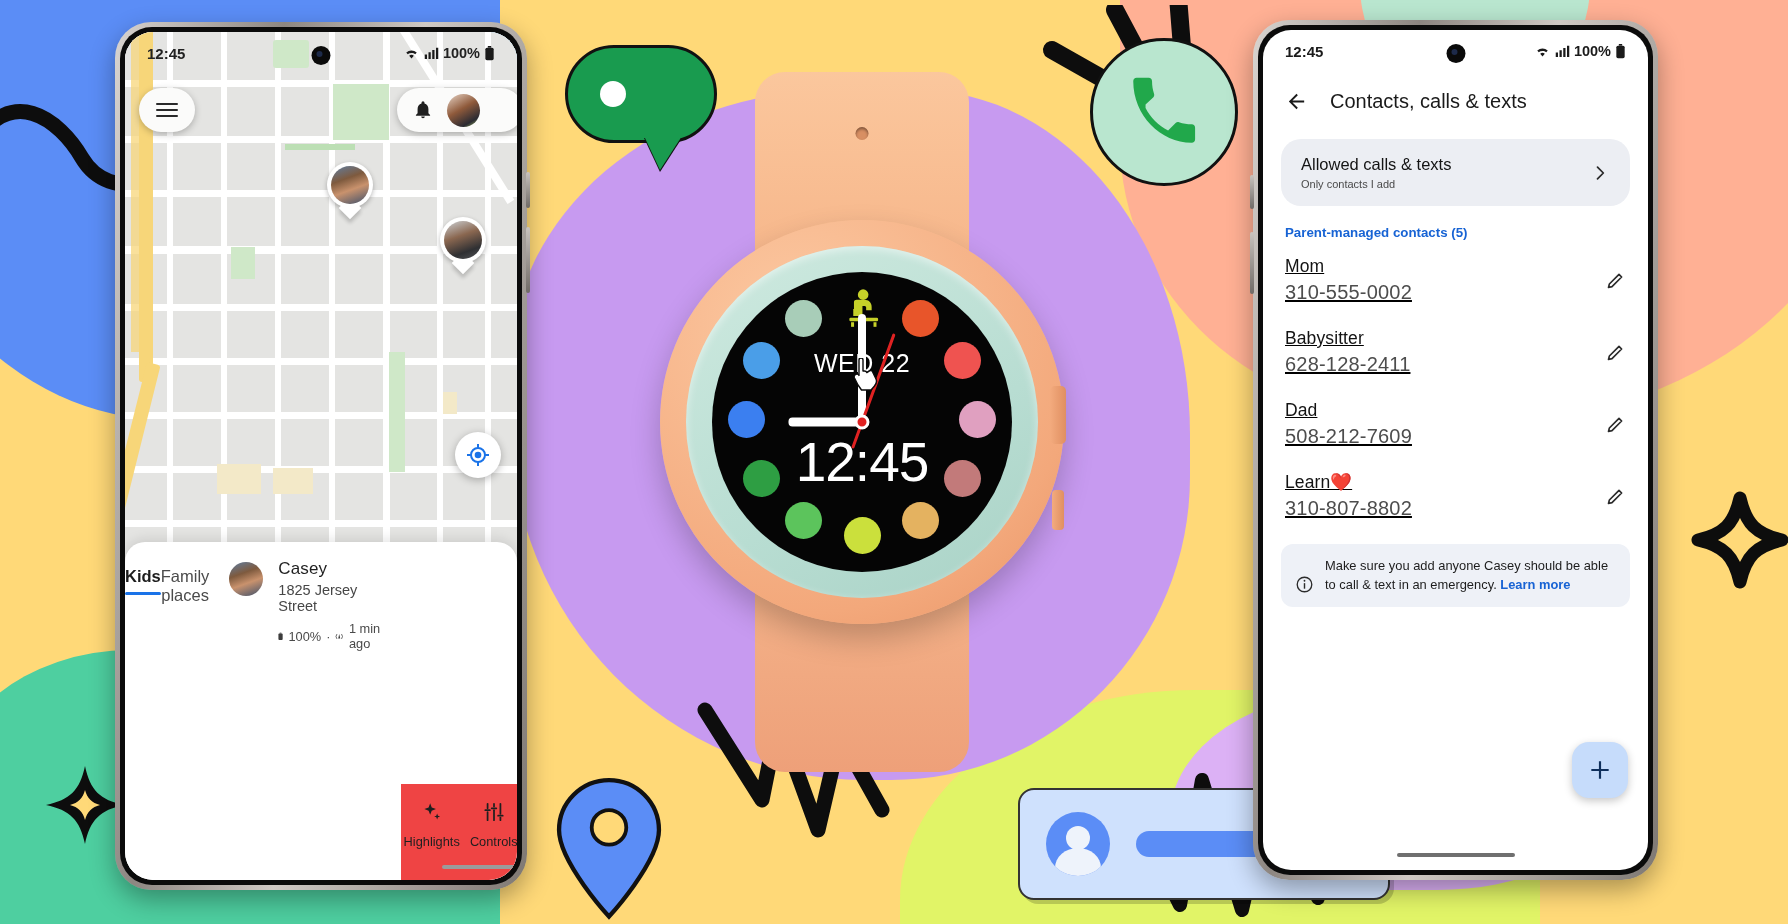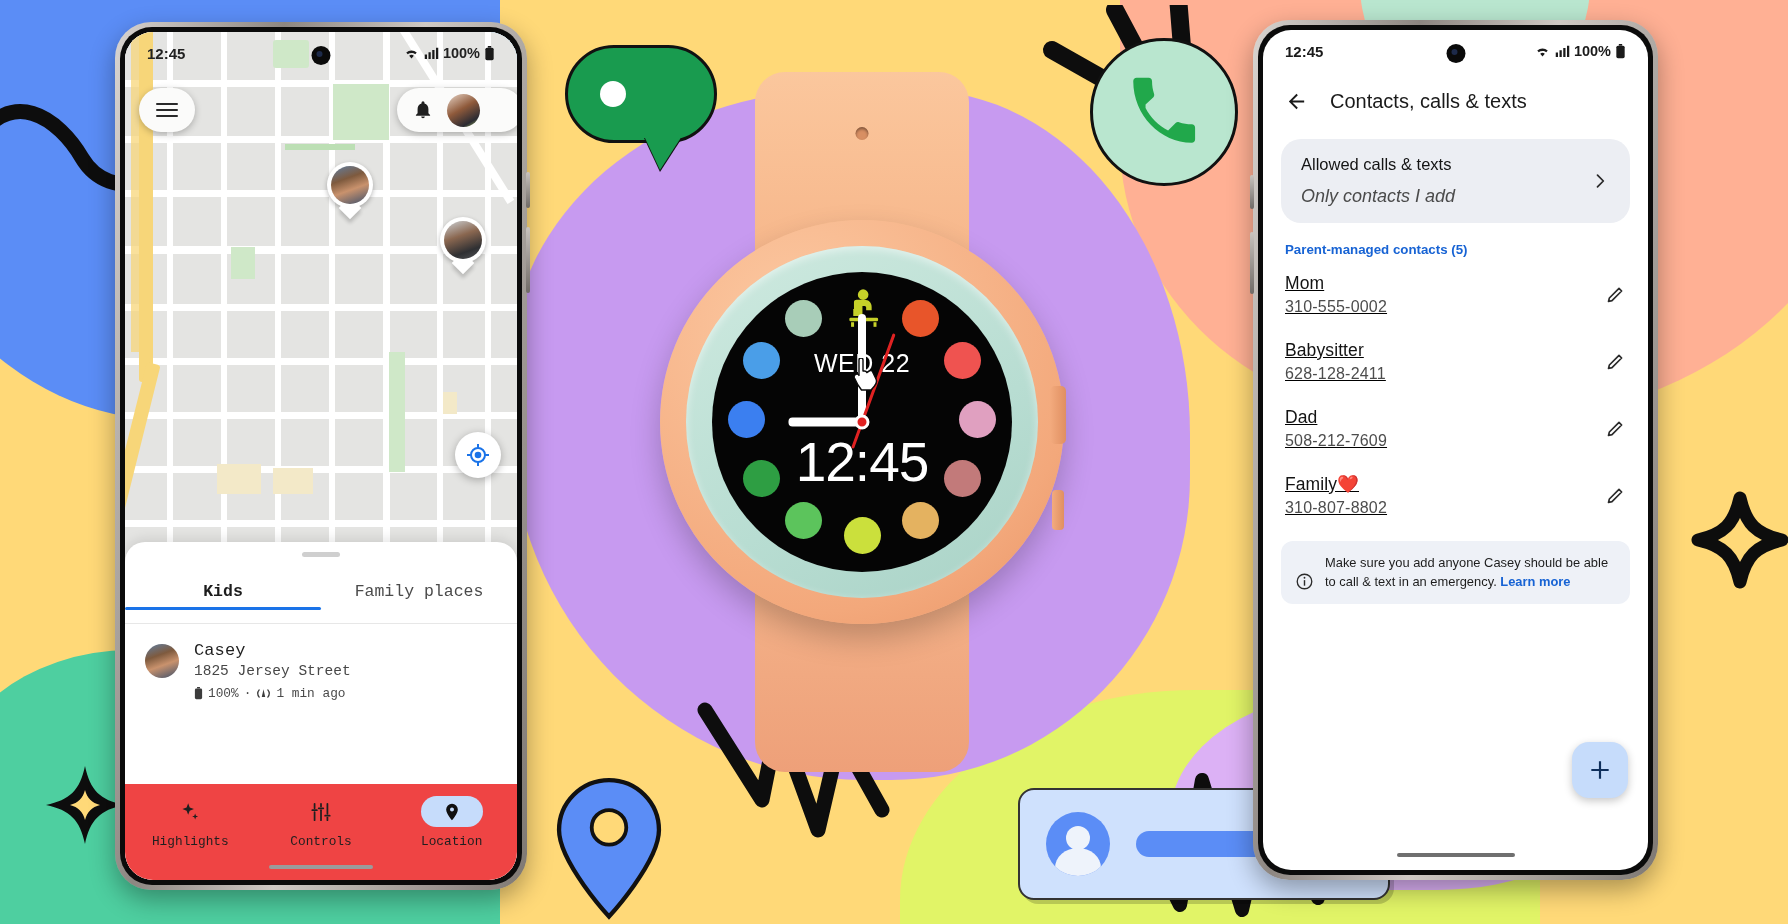--- a/index.html
+++ b/index.html
@@ -205,21 +205,21 @@
     width:46px; height:46px; border-radius:50%;
     background:#fff; box-shadow:0 2px 8px rgba(0,0,0,.28);
     display:flex; align-items:center; justify-content:center;
   }
 
   
   .sheet {
     position:absolute; left:0; right:0; top:510px; bottom:0;
     background:#fff; border-radius:20px 20px 0 0;
     box-shadow: 0 -3px 12px rgba(0,0,0,.10);
-    display:flex; flex-direction:column;font-family:Liberation Mono, monospace;
+    display:flex; 
   }
   .grabber {
     width:38px; height:4.5px; border-radius:3px; background:#cfcfcf;
     margin:10px auto 0;
   }
   .tabs { display:flex; margin-top:14px; }
   .tab {
     flex:1; text-align:center; padding:11px 0 13px;
     font-size:16.5px; color:#4b4b4b;
   }
@@ -254,29 +254,29 @@
   }
 
   
   .rt-appbar { display:flex; align-items:center; gap:22px; padding:18px 22px 10px; }
   .rt-title { font-size:20px; color:#1a1a1a; }
   .rt-card {
     margin:16px 18px 0; background:#eceef3; border-radius:20px;
     padding:16px 20px; display:flex; align-items:center; justify-content:space-between;
   }
   .rt-card-t { font-size:16.5px; color:#141414; }
-  .rt-card-s { font-size:18px; color:#4a4a4a; margin-top:12px;font-style:italic; }
+  .rt-card-s { font-size:11px; color:#4a4a4a; margin-top:4px; }
   .rt-section {
     padding:19px 22px 4px; font-size:13.3px; color:#1763d4; font-weight:600;
   }
   .contact-row {
     padding:12px 22px; display:flex; align-items:center; justify-content:space-between;text-decoration:underline;
   }
   .c-name { font-size:17.5px; color:#131313; letter-spacing:.1px; }
-  .c-phone { font-size:16px; color:#4d4d4d; margin-top:4px; letter-spacing:.2px; }
+  .c-phone { font-size:20px; color:#4d4d4d; margin-top:4px; letter-spacing:.2px; }
   .info-box {
     margin:12px 18px 0; background:#eef1f7; border-radius:12px;
     padding:13px 14px; display:flex; gap:11px; align-items:flex-end;
   }
   .info-txt { font-size:12.9px; color:#1d1d1d; line-height:1.45; }
   .info-link { color:#1763d4; font-weight:600; }
   .fab {
     position:absolute; right:20px; bottom:72px;
     width:56px; height:56px; border-radius:17px;
     background:#c6dcfb; display:flex; align-items:center; justify-content:center;
@@ -684,21 +684,21 @@
           <div>
             <div class="c-name">Dad</div>
             <div class="c-phone">508-212-7609</div>
           </div>
           <svg width="21" height="21" viewBox="0 0 24 24">
             <path fill="none" stroke="#2b2b2b" stroke-width="1.9" stroke-linejoin="round" d="M4 20l4-1 11-11-3-3L5 16z"></path>
           </svg>
         </div>
         <div class="contact-row">
           <div>
-            <div class="c-name">Family❤️</div>
+            <div class="c-name">Learn❤️</div>
             <div class="c-phone">310-807-8802</div>
           </div>
           <svg width="21" height="21" viewBox="0 0 24 24">
             <path fill="none" stroke="#2b2b2b" stroke-width="1.9" stroke-linejoin="round" d="M4 20l4-1 11-11-3-3L5 16z"></path>
           </svg>
         </div>
 
         <div class="info-box">
           <svg width="19" height="19" viewBox="0 0 24 24" style="flex:none;margin-top:7px">
             <circle cx="12" cy="12" r="9.2" fill="none" stroke="#2b2b2b" stroke-width="1.7"></circle>

